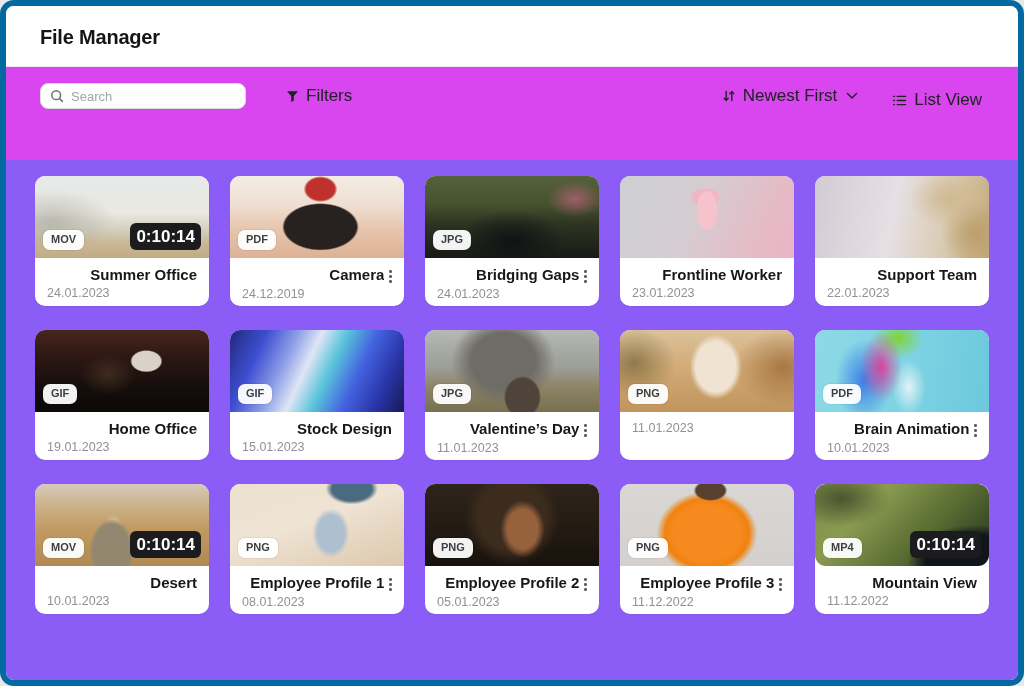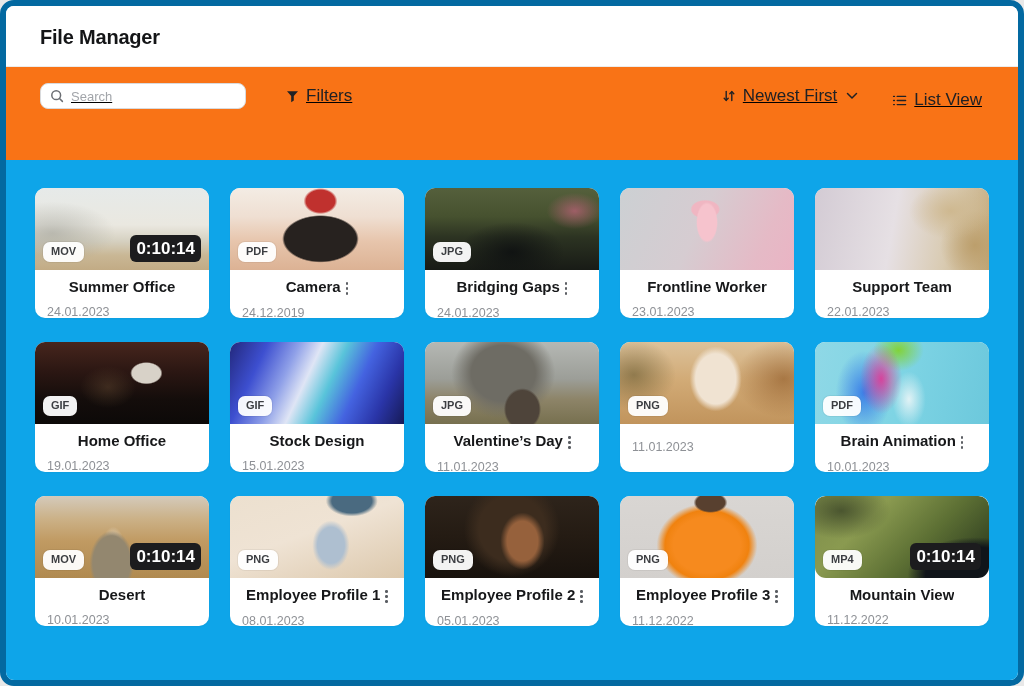--- a/index.html
+++ b/index.html
@@ -24,22 +24,22 @@
     border-bottom: 1px solid #ececec;
     background: #fff;
   }
   .page-title {
     font-size: 20px; font-weight: 700; color: #141517; letter-spacing: -0.2px;
   }
   
   .toolbar {
     flex: 0 0 auto; height: 93px;
     padding: 16px 34px 0 34px;
-    background: #f97316;
-    display: flex; align-items: flex-start; text-decoration: underline;
+    background: #d946ef;
+    display: flex; align-items: flex-start;
   }
   .toolbar-row { display: flex; align-items: center; width: 100%; height: 26px; }
   .search-box {
     display: flex; align-items: center; gap: 7px;
     width: 206px; height: 26px;
     border: 1px solid #d9dadc; border-radius: 8px;
     padding: 0 9px; background: #fff;
   }
   .search-box svg { flex: 0 0 auto; }
   .search-box input {
@@ -53,22 +53,22 @@
     background: none; border: none; cursor: pointer;
     font-family: inherit; font-size: 17px; font-weight: 500; color: #202124;
     padding: 4px 2px;
   }
   .filters-btn { margin-left: 38px; }
   .toolbar-spacer { flex: 1; }
   .view-btn { margin-left: 30px; margin-top: 8px; }
   .sort-caret { margin-left: 2px; }
   
   .content {
-    flex: 1; background: #0ea5e9;
-    padding: 28px 29px;
+    flex: 1; background: #8b5cf6;
+    padding: 16px 29px;
     overflow: hidden;
   }
   .grid {
     display: grid;
     grid-template-columns: repeat(5, 1fr);
     gap: 24px 21px;
   }
   .card {
     background: #ffffff; border-radius: 10px;
     overflow: hidden; height: 130px;
@@ -85,26 +85,26 @@
     line-height: 1.25;
   }
   .duration-badge {
     position: absolute; right: 8px; bottom: 8px;
     background: #1c1c1e; color: #ffffff;
     font-size: 17px; font-weight: 600;
     padding: 3px 6px; border-radius: 6px;
     line-height: 1.25;
   }
   .info { padding: 8px 12px 10px 12px; }
-  .title-row { display: flex; align-items: flex-start; justify-content: center; }
+  .title-row { display: flex; align-items: flex-start; justify-content: flex-end; }
   .file-title {
     font-size: 15px; font-weight: 600; color: #17181a; line-height: 1.25;
     white-space: nowrap; overflow: hidden; text-overflow: ellipsis;
   }
-  .file-date { font-size: 12.5px; color: #8e9196; margin-top: 8px; }
+  .file-date { font-size: 12.5px; color: #8e9196; margin-top: 1px; }
   .kebab {
     background: none; border: none; cursor: pointer;
     display: flex; flex-direction: column; align-items: center; gap: 2.5px;
     padding: 3px 5px; margin-right: -5px; margin-top: 1px;
   }
   .kebab i { width: 2.6px; height: 2.6px; border-radius: 50%; background: #5b5e63; display: block; }
   
   .thumb-beach { background:
     radial-gradient(90px 45px at 10% 55%, rgba(148,150,143,.5), transparent 70%),
     linear-gradient(180deg,#e6eae9 0%,#eae8e0 45%,#d5d0c0 65%,#c9b795 82%,#c2ab85 100%); }

